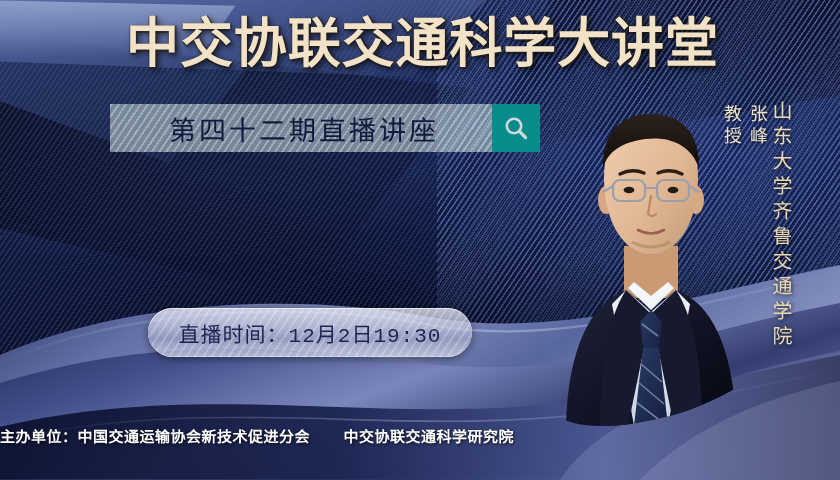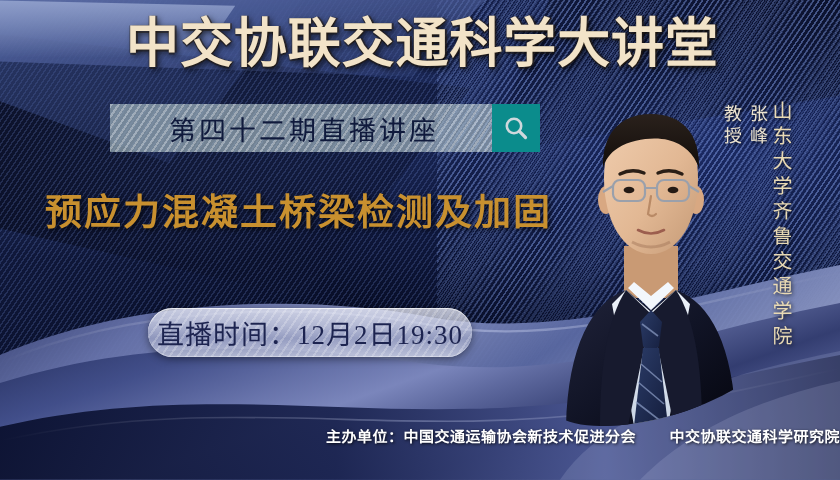--- a/index.html
+++ b/index.html
@@ -201,24 +201,24 @@
       -56deg,
       rgba(255,255,255,0.00) 0px,
       rgba(255,255,255,0.00) 5px,
       rgba(255,255,255,0.22) 5px,
       rgba(255,255,255,0.22) 7px
     );
     pointer-events: none;
   }
   .time-text {
     position: relative;
-    font-size: 27px;
+    font-size: 21px;
     letter-spacing: 1px;
     color: #1d2450;
-    font-family: Liberation Serif, serif;
+    font-family: Liberation Mono, monospace;
     white-space: nowrap;
   }
 
   
   .portrait {
     position: absolute;
     left: 556px; top: 96px;
     width: 190px; height: 330px;
   }
   .portrait svg { display: block; width: 100%; height: 100%; }
@@ -245,21 +245,21 @@
     color: #ece3cf;
     text-shadow: 1px 1px 4px rgba(0,0,0,0.85);
   }
   .v-speaker .gap { display: block; height: 16px; }
 
   
   .footer {
     position: absolute;
     left: 0; top: 425px;
     width: 100%;
-    text-align: right;
+    text-align: left;
     font-size: 15px;
     font-weight: 700;
     letter-spacing: 0.5px;
     color: #ffffff;
     font-family: "DejaVu Sans", "Liberation Sans", sans-serif;
     text-shadow: 1px 1px 3px rgba(0,0,0,0.8);
     white-space: nowrap;
   }
   .footer .sep { display: inline-block; width: 22px; }
 </style>
@@ -405,21 +405,20 @@
     <span class="subtitle-text">第四十二期直播讲座</span>
   </div>
 
   <div class="search-box">
     <svg width="26" height="26" viewBox="0 0 26 26" aria-hidden="true">
       <circle cx="11" cy="11" r="7.2" fill="none" stroke="#cfd8dc" stroke-width="2.6"></circle>
       <line x1="16.2" y1="16.2" x2="22.5" y2="22.5" stroke="#cfd8dc" stroke-width="3.2" stroke-linecap="round"></line>
     </svg>
   </div>
 
-  <div class="lecture-title">预应力混凝土桥梁检测及加固</div>
 
   <div class="time-pill">
     <span class="time-text">直播时间：12月2日19:30</span>
   </div>
 
   <div class="v-col v-institute">山东大学齐鲁交通学院</div>
 
   <div class="v-col v-speaker">
     <span>张峰</span>
     <span class="gap"></span>

